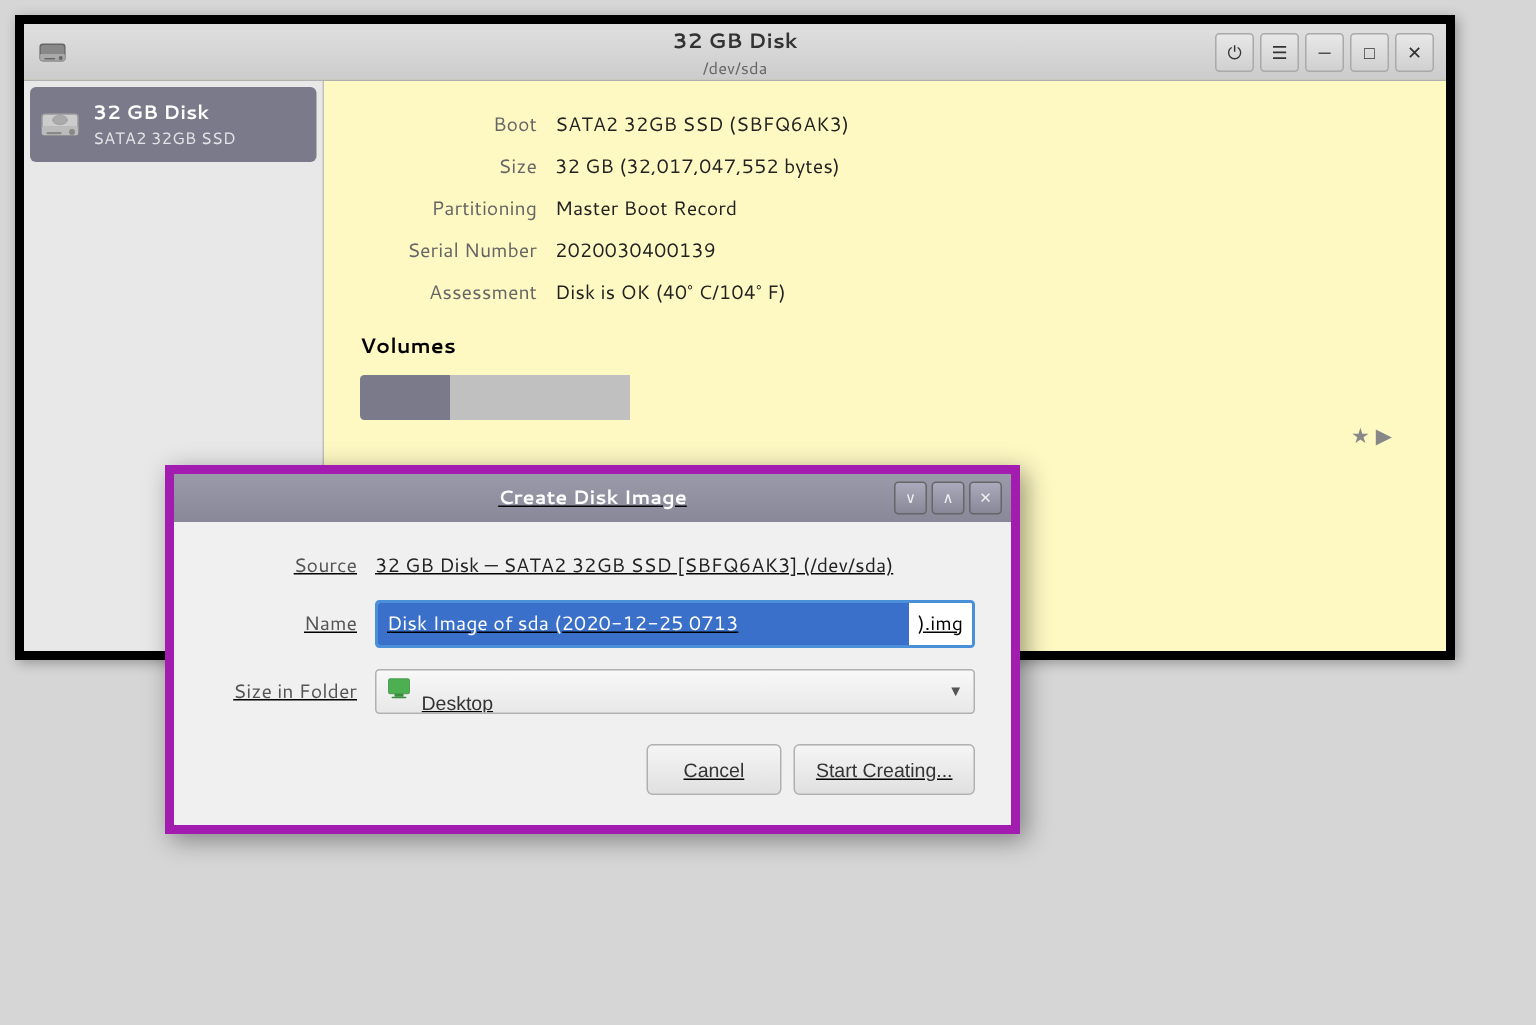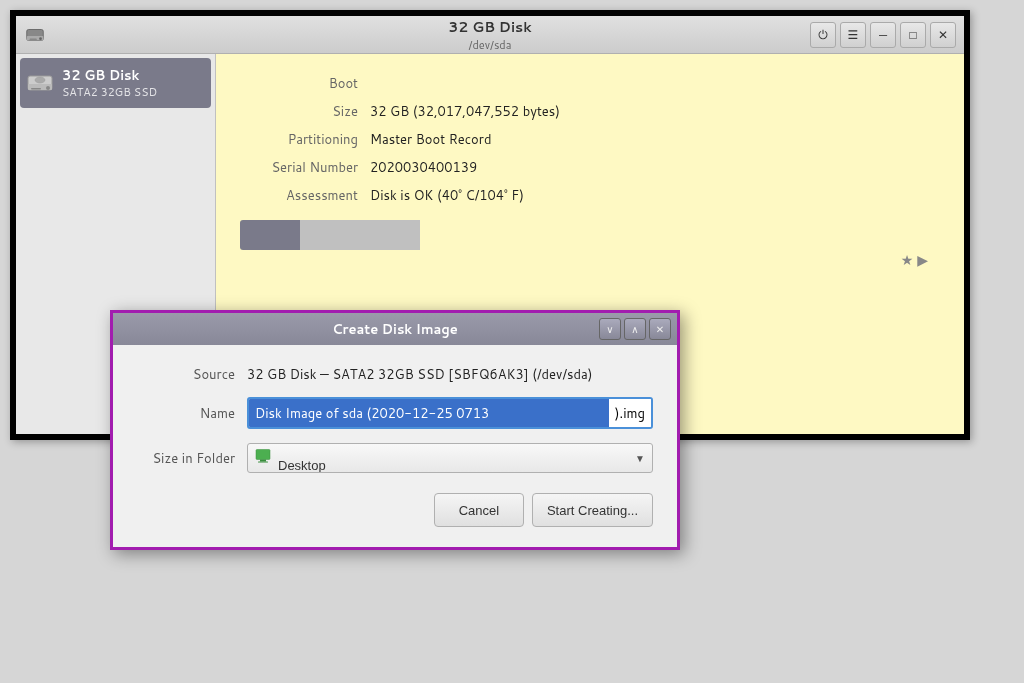--- a/index.html
+++ b/index.html
@@ -199,23 +199,24 @@
       height: 100%;
       pointer-events: none;
     }
 
     .dialog {
       position: absolute;
       top: 310px;
       left: 110px;
       width: 570px;
       background: #f0f0f0;
-      border: 3px solid #a21caf;
+      border: 6px solid #a21caf;
       box-shadow: 4px 4px 16px rgba(0,0,0,0.4);
       pointer-events: all;
+      text-decoration: underline;
     }
 
     .dialog-titlebar {
       background: linear-gradient(to bottom, #9a9aaa, #888898);
       display: flex;
       align-items: center;
       justify-content: center;
       height: 32px;
       position: relative;
       padding: 0 8px;
@@ -424,39 +425,41 @@
         <div class="sidebar-item-text">
           <span class="sidebar-item-name">32 GB Disk</span>
           <span class="sidebar-item-sub">SATA2 32GB SSD</span>
         </div>
       </div>
     </div>
 
     <div class="details-panel">
       <div class="detail-row">
         <span class="detail-label">Boot</span>
+        <span class="detail-value">SATA2 32GB SSD (SBFQ6AK3)</span>
       </div>
       <div class="detail-row">
         <span class="detail-label">Size</span>
         <span class="detail-value">32 GB (32,017,047,552 bytes)</span>
       </div>
       <div class="detail-row">
         <span class="detail-label">Partitioning</span>
         <span class="detail-value">Master Boot Record</span>
       </div>
       <div class="detail-row">
         <span class="detail-label">Serial Number</span>
         <span class="detail-value">2020030400139</span>
       </div>
       <div class="detail-row">
         <span class="detail-label">Assessment</span>
         <span class="detail-value">Disk is OK (40° C/104° F)</span>
       </div>
 
       <div class="volumes-section">
+        <div class="volumes-title">Volumes</div>
         <div class="volumes-bar">
           <div class="volumes-segment-dark"></div>
           <div class="volumes-segment-light"></div>
         </div>
       </div>
 
       <div style="position:relative; margin-top: 10px;">
         <div class="star-bookmark">
           <span>★</span>
           <span>▶</span>

